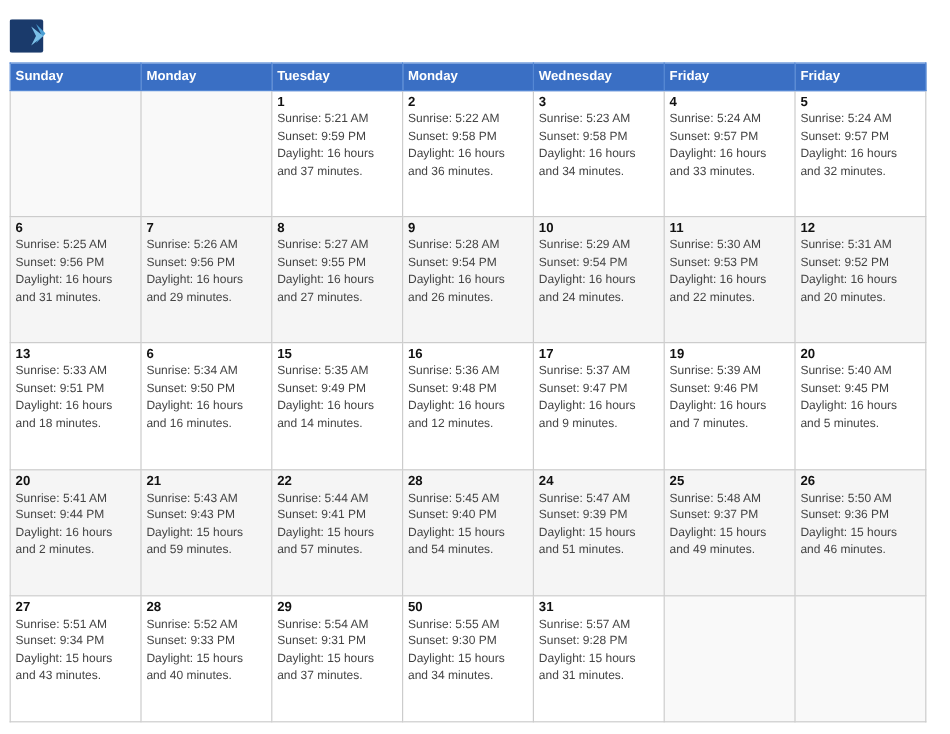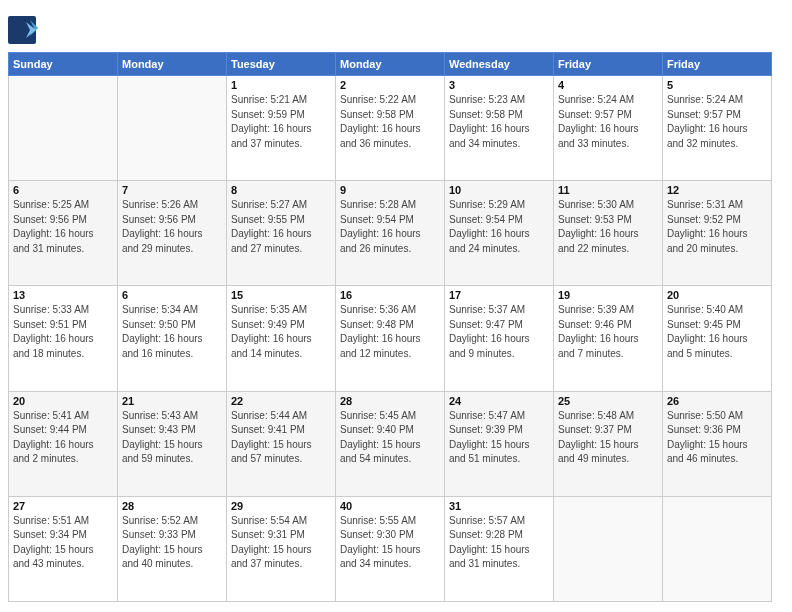--- a/index.html
+++ b/index.html
@@ -252,21 +252,21 @@
           </td>
           <td>
             <span class="day-num">28</span>
             <div class="day-info">Sunrise: 5:52 AM<br>Sunset: 9:33 PM<br>Daylight: 15 hours<br>and 40 minutes.</div>
           </td>
           <td>
             <span class="day-num">29</span>
             <div class="day-info">Sunrise: 5:54 AM<br>Sunset: 9:31 PM<br>Daylight: 15 hours<br>and 37 minutes.</div>
           </td>
           <td>
-            <span class="day-num">40</span>
+            <span class="day-num">50</span>
             <div class="day-info">Sunrise: 5:55 AM<br>Sunset: 9:30 PM<br>Daylight: 15 hours<br>and 34 minutes.</div>
           </td>
           <td>
             <span class="day-num">31</span>
             <div class="day-info">Sunrise: 5:57 AM<br>Sunset: 9:28 PM<br>Daylight: 15 hours<br>and 31 minutes.</div>
           </td>
           <td class="empty"></td>
           <td class="empty"></td>
         </tr>
       </tbody>

